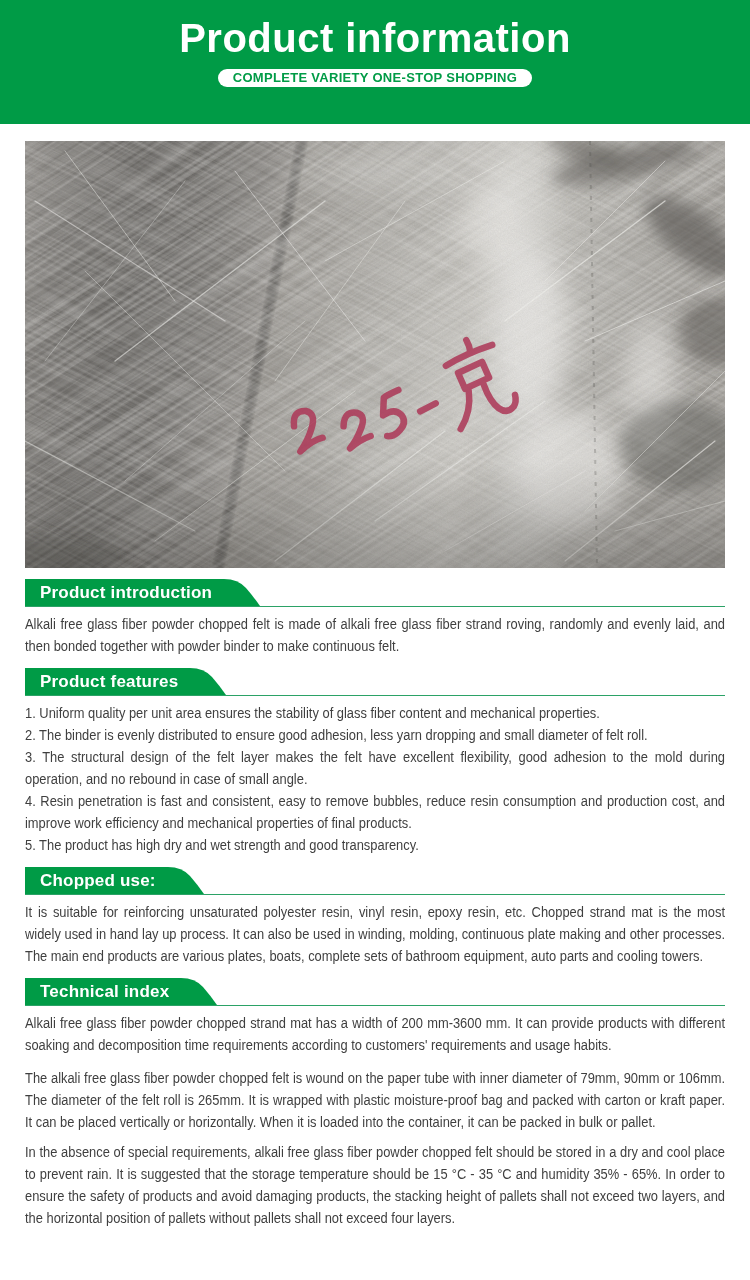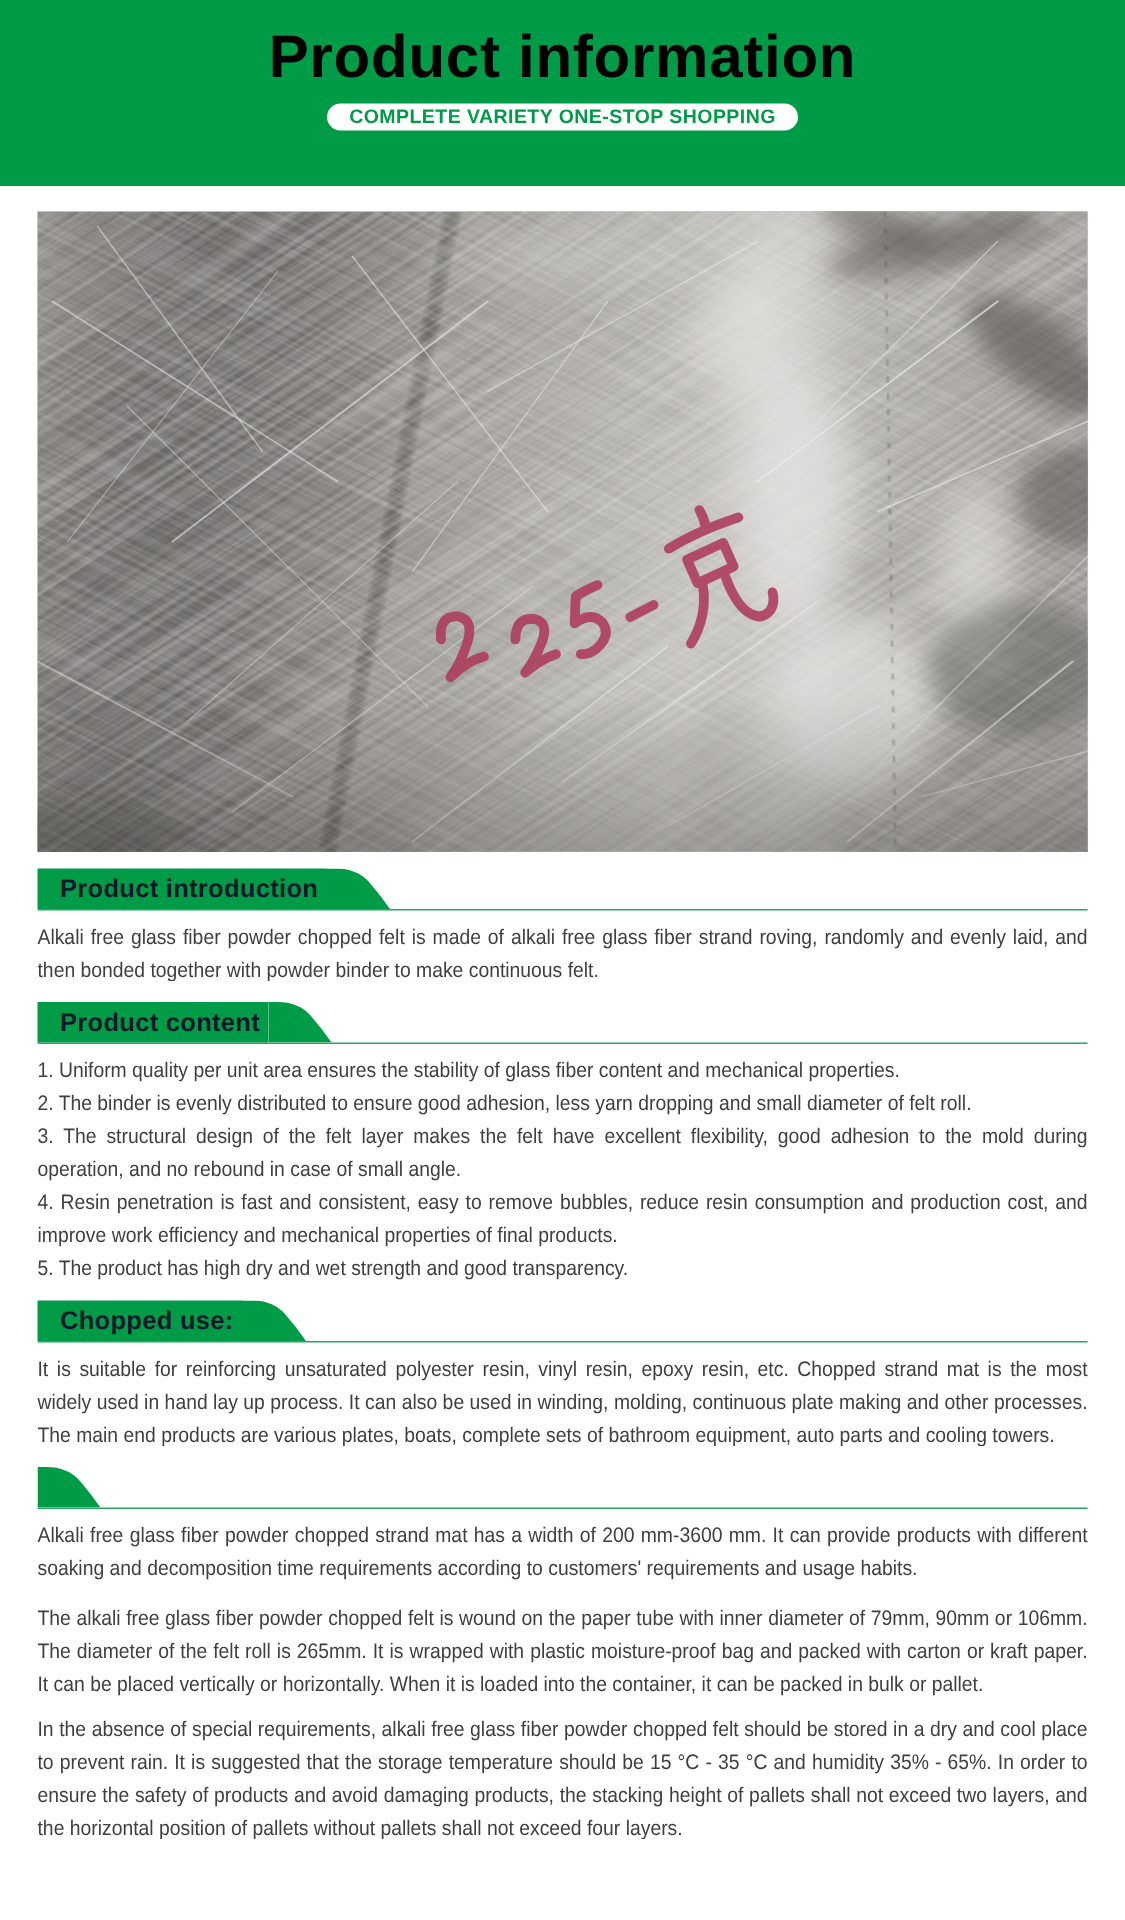--- a/index.html
+++ b/index.html
@@ -14,42 +14,42 @@
     width:750px;min-height:1280px;margin:0 auto;
     font-family:"Liberation Sans","DejaVu Sans",sans-serif;
     color:var(--text);
   }
   
   .hero{
     width:750px;height:124px;background:var(--green);
     display:flex;flex-direction:column;align-items:center;
   }
   .hero-title{
-    margin-top:16px;color:#000000;font-size:40px;font-weight:700;
+    margin-top:16px;color:#ffffff;font-size:40px;font-weight:700;
     letter-spacing:.5px;line-height:1.1;
   }
   .hero-badge{
     margin-top:9px;background:#ffffff;color:var(--green);
     font-size:13px;font-weight:700;letter-spacing:.3px;
     padding:1px 15px;border-radius:14px;line-height:1.25;
   }
   
   .content{width:700px;margin:17px auto 0 auto;}
   
   .photo{
     width:700px;height:427px;position:relative;overflow:hidden;
     background:#8f8c88;
   }
   .photo svg{display:block;width:700px;height:427px;}
   
   .section{margin-top:11px;}
   .rule{border-bottom:1px solid var(--green-line);}
   .ribbon{display:flex;align-items:stretch;height:27px;}
   .ribbon-body{
-    background:var(--green);color:#0f172a;font-size:17px;font-weight:700;
+    background:var(--green);color:#ffffff;font-size:17px;font-weight:700;
     display:flex;align-items:center;padding:0 6px 0 15px;white-space:nowrap;
     letter-spacing:.2px;
   }
   .ribbon-tail{height:27px;width:42px;flex:0 0 auto;}
   
   .copy{
     width:760px;transform:scaleX(0.9211);transform-origin:0 0;
     font-size:14px;line-height:22px;text-align:justify;color:var(--text);
     margin-top:6px;
   }
@@ -181,21 +181,21 @@
       </div>
     </div>
     <div class="copy">
       <p>Alkali free glass fiber powder chopped felt is made of alkali free glass fiber strand roving, randomly and evenly laid, and then bonded together with powder binder to make continuous felt.</p>
     </div>
   </section>
 
   <section class="section">
     <div class="rule">
       <div class="ribbon">
-        <div class="ribbon-body">Product content</div>
+        <div class="ribbon-body">Product features</div>
         <svg class="ribbon-tail" viewBox="0 0 42 27" preserveAspectRatio="none">
           <path d="M0 0 H6 Q20 0 28 9 Q35 17 42 27 H0 Z" fill="#009b46"></path>
         </svg>
       </div>
     </div>
     <div class="copy">
       <p style="margin-top:0">1. Uniform quality per unit area ensures the stability of glass fiber content and mechanical properties.</p>
       <p style="margin-top:0">2. The binder is evenly distributed to ensure good adhesion, less yarn dropping and small diameter of felt roll.</p>
       <p style="margin-top:0">3. The structural design of the felt layer makes the felt have excellent flexibility, good adhesion to the mold during operation, and no rebound in case of small angle.</p>
       <p style="margin-top:0">4. Resin penetration is fast and consistent, easy to remove bubbles, reduce resin consumption and production cost, and improve work efficiency and mechanical properties of final products.</p>
@@ -213,20 +213,21 @@
       </div>
     </div>
     <div class="copy">
       <p>It is suitable for reinforcing unsaturated polyester resin, vinyl resin, epoxy resin, etc. Chopped strand mat is the most widely used in hand lay up process. It can also be used in winding, molding, continuous plate making and other processes. The main end products are various plates, boats, complete sets of bathroom equipment, auto parts and cooling towers.</p>
     </div>
   </section>
 
   <section class="section">
     <div class="rule">
       <div class="ribbon">
+        <div class="ribbon-body">Technical index</div>
         <svg class="ribbon-tail" viewBox="0 0 42 27" preserveAspectRatio="none">
           <path d="M0 0 H6 Q20 0 28 9 Q35 17 42 27 H0 Z" fill="#009b46"></path>
         </svg>
       </div>
     </div>
     <div class="copy">
       <p>Alkali free glass fiber powder chopped strand mat has a width of 200 mm-3600 mm. It can provide products with different soaking and decomposition time requirements according to customers' requirements and usage habits.</p>
     </div>
   </section>
 

